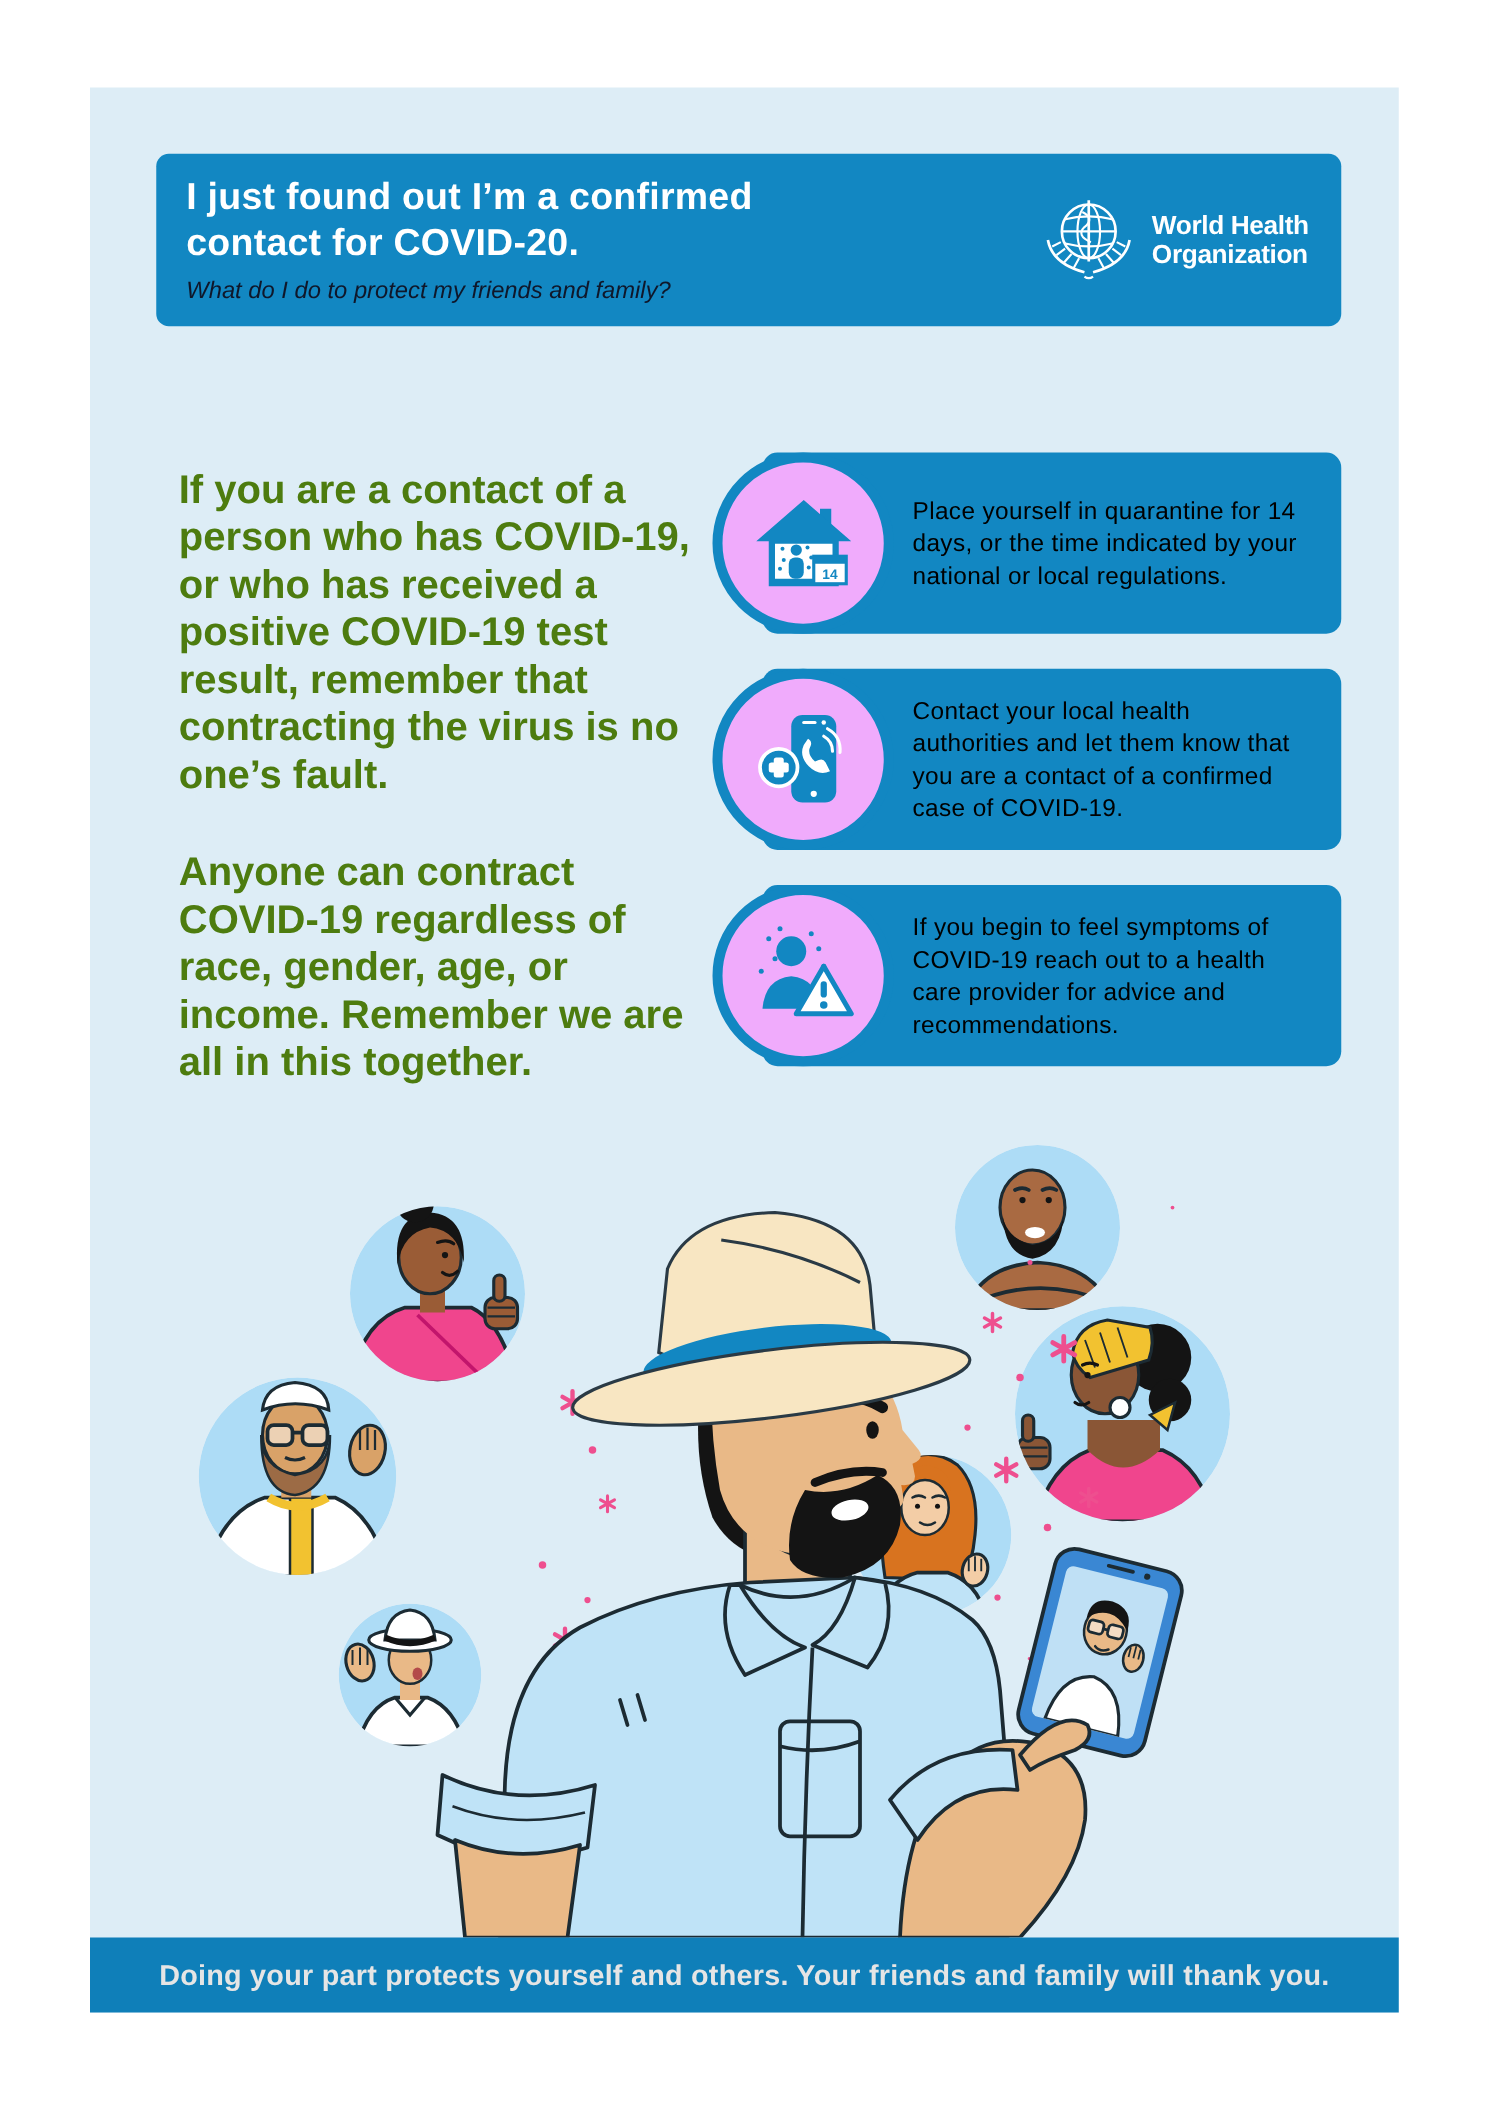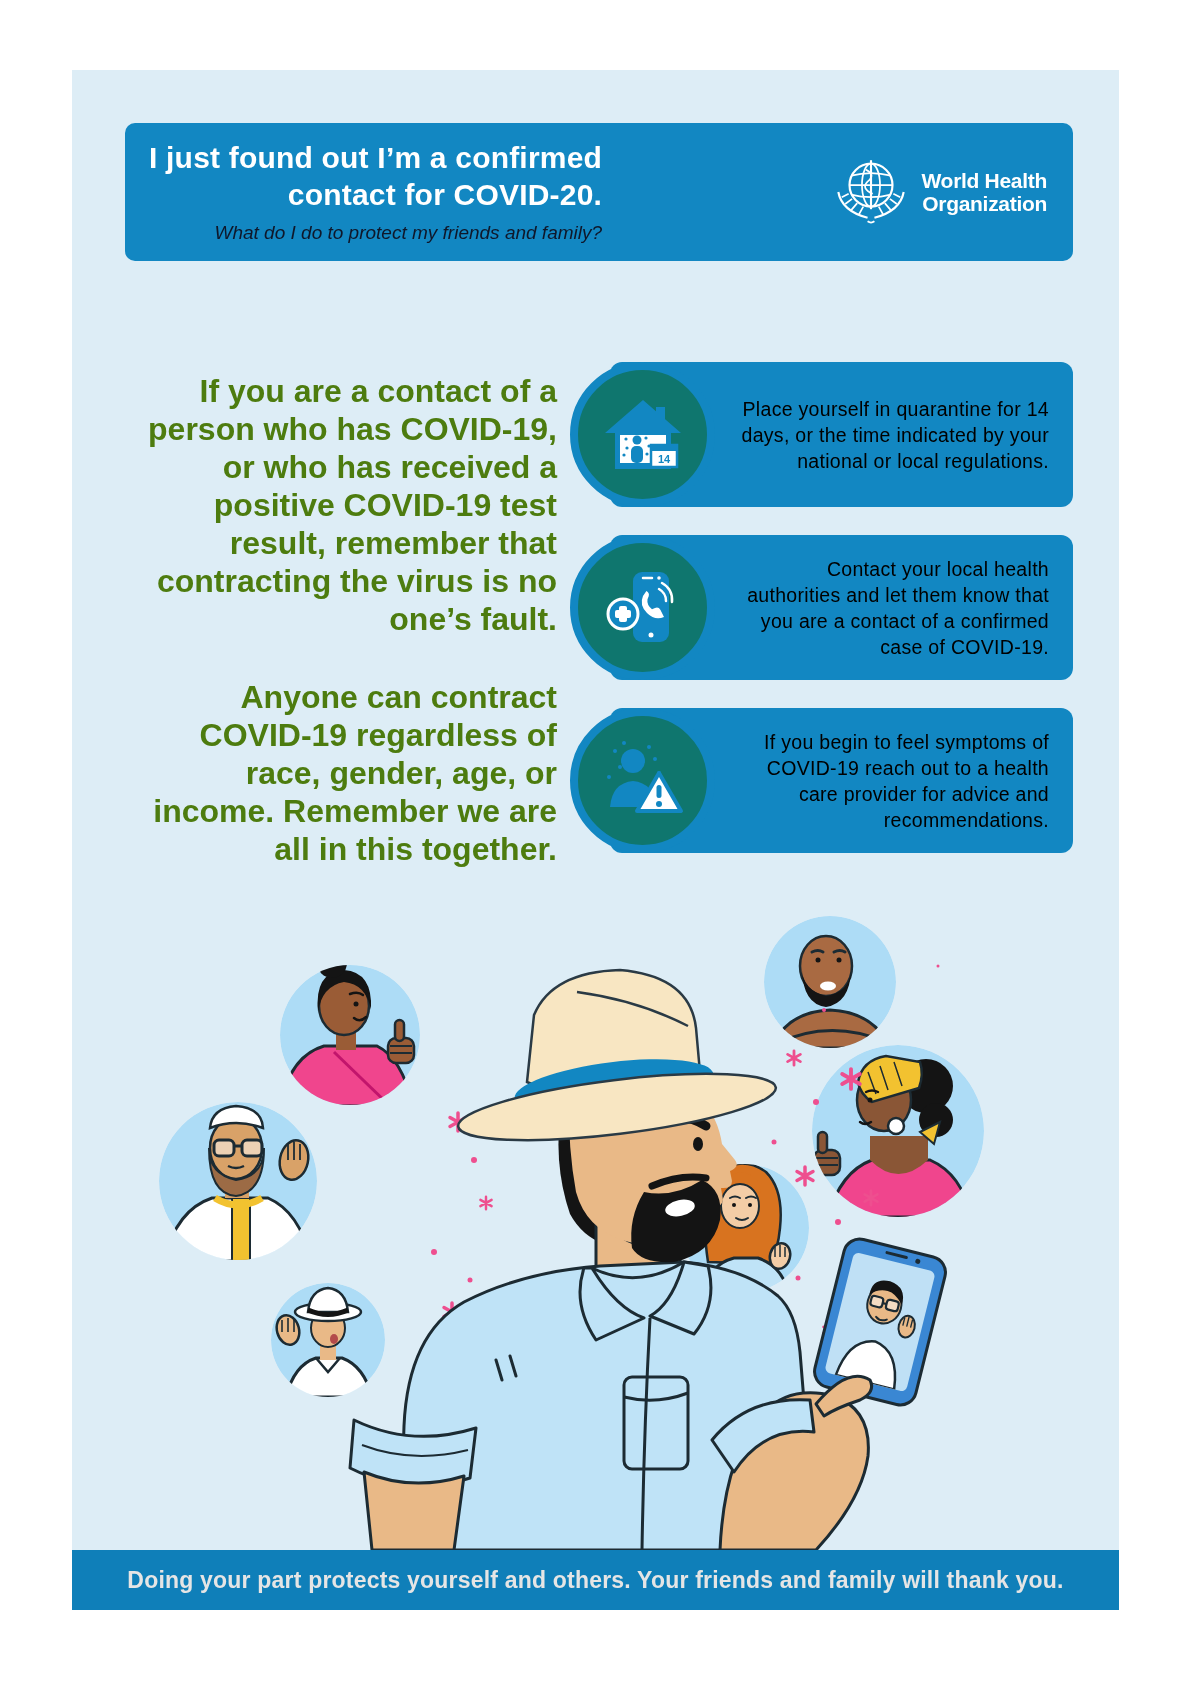--- a/index.html
+++ b/index.html
@@ -1,18 +1,18 @@
 <!DOCTYPE html>
 <html><head>
 <meta charset="utf-8">
 <style>
   html,body{margin:0;padding:0;background:#ffffff;}
   .page{position:relative;width:1191px;height:1684px;background:#ffffff;
         font-family:"Liberation Sans",sans-serif;overflow:hidden;}
-  .panel{position:absolute;left:72px;top:70px;width:1047px;height:1540px;background:#ddedf6;text-align:right;}
+  .panel{position:absolute;left:72px;top:70px;width:1047px;height:1540px;background:#ddedf6;}
 
   
   .banner{position:absolute;left:53px;top:53px;width:948px;height:138px;
           background:#1287c2;border-radius:10px;color:#ffffff;}
   .titles{position:absolute;left:24px;top:16px;}
   .banner h1{margin:0;font-size:30px;line-height:37px;font-weight:bold;letter-spacing:.2px;}
   .subtitle{margin:9px 0 0;font-size:19px;font-style:italic;color:#0f172a;}
   .who-logo{position:absolute;right:26px;top:26px;display:flex;align-items:center;gap:7px;}
   .who-text{display:flex;flex-direction:column;font-size:21px;font-weight:bold;
             line-height:23px;letter-spacing:-.3px;}
@@ -21,21 +21,21 @@
   .intro{position:absolute;left:71px;top:302px;width:414px;color:#4d7c0f;
          font-size:32px;line-height:38px;font-weight:bold;}
   .intro p{margin:0 0 40px;}
 
   
   .card{position:absolute;left:498px;width:503px;height:145px;}
   .card-box{position:absolute;left:40px;top:0;width:463px;height:145px;background:#1287c2;
             border-radius:12px;display:flex;align-items:center;}
   .card-box p{margin:0 24px 0 120px;font-size:19.5px;line-height:26px;color:#000000;letter-spacing:.3px;}
   .icon-circle{position:absolute;left:0;top:0;width:145px;height:145px;border-radius:50%;
-               background:#0f766e;border:8px solid #1287c2;box-sizing:border-box;
+               background:#f0abfc;border:8px solid #1287c2;box-sizing:border-box;
                display:flex;align-items:center;justify-content:center;}
 
   
   .illustration{position:absolute;left:0;top:790px;width:1047px;height:690px;}
   .footer-bar{position:absolute;left:0;top:1480px;width:100%;height:60px;background:#0f7fb9;
               display:flex;align-items:center;justify-content:center;}
   .footer-bar p{margin:0;color:#e5e5e5;font-weight:bold;font-size:23px;letter-spacing:.2px;}
 </style>
 </head>
 <body>

